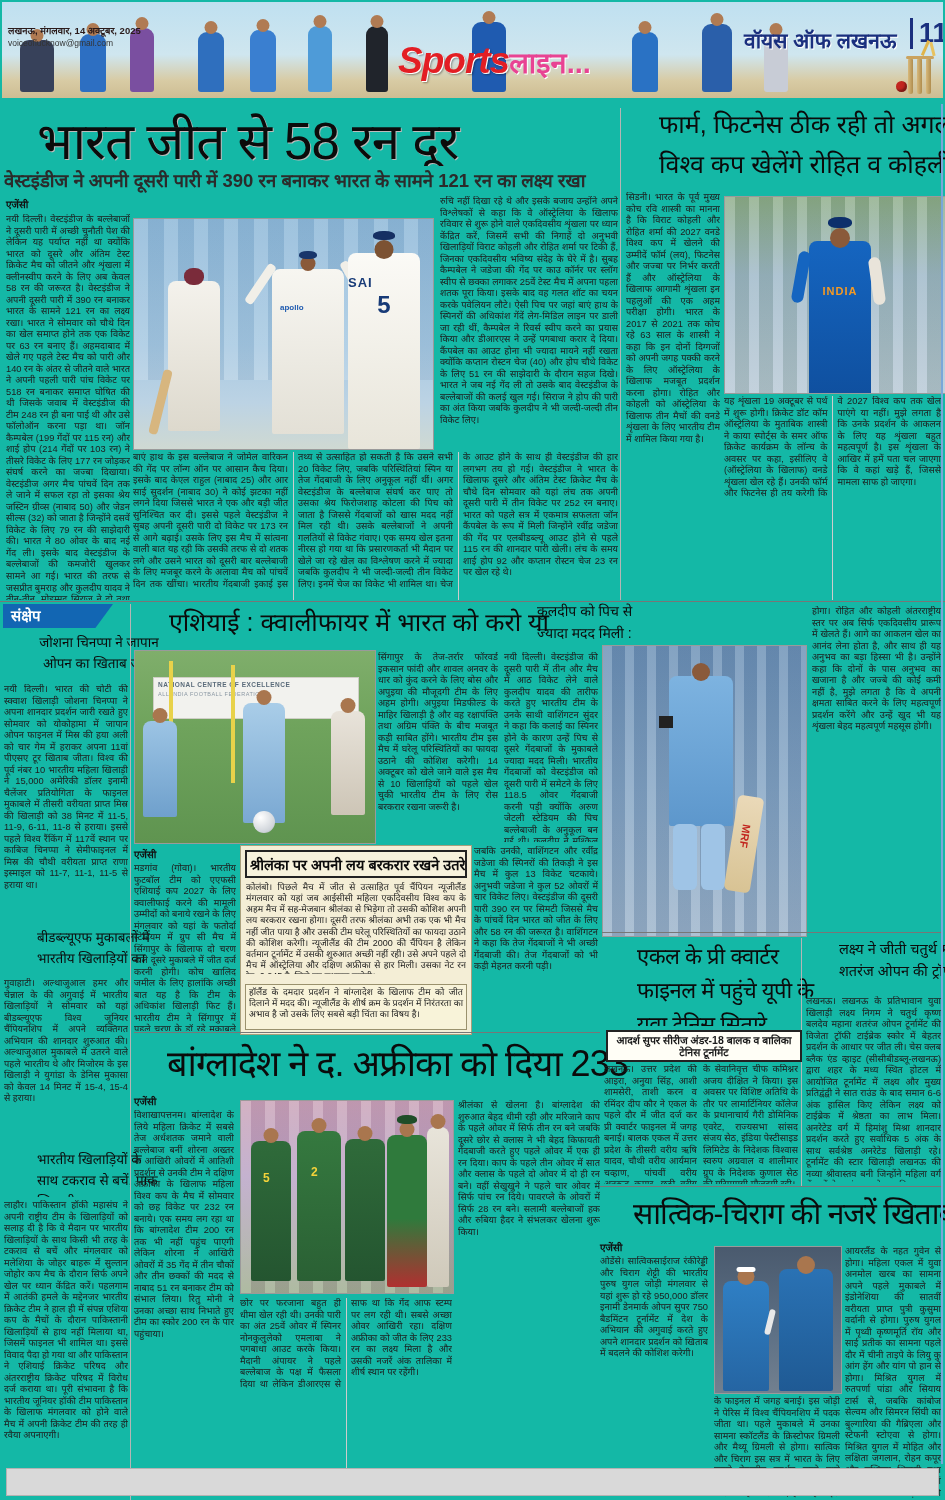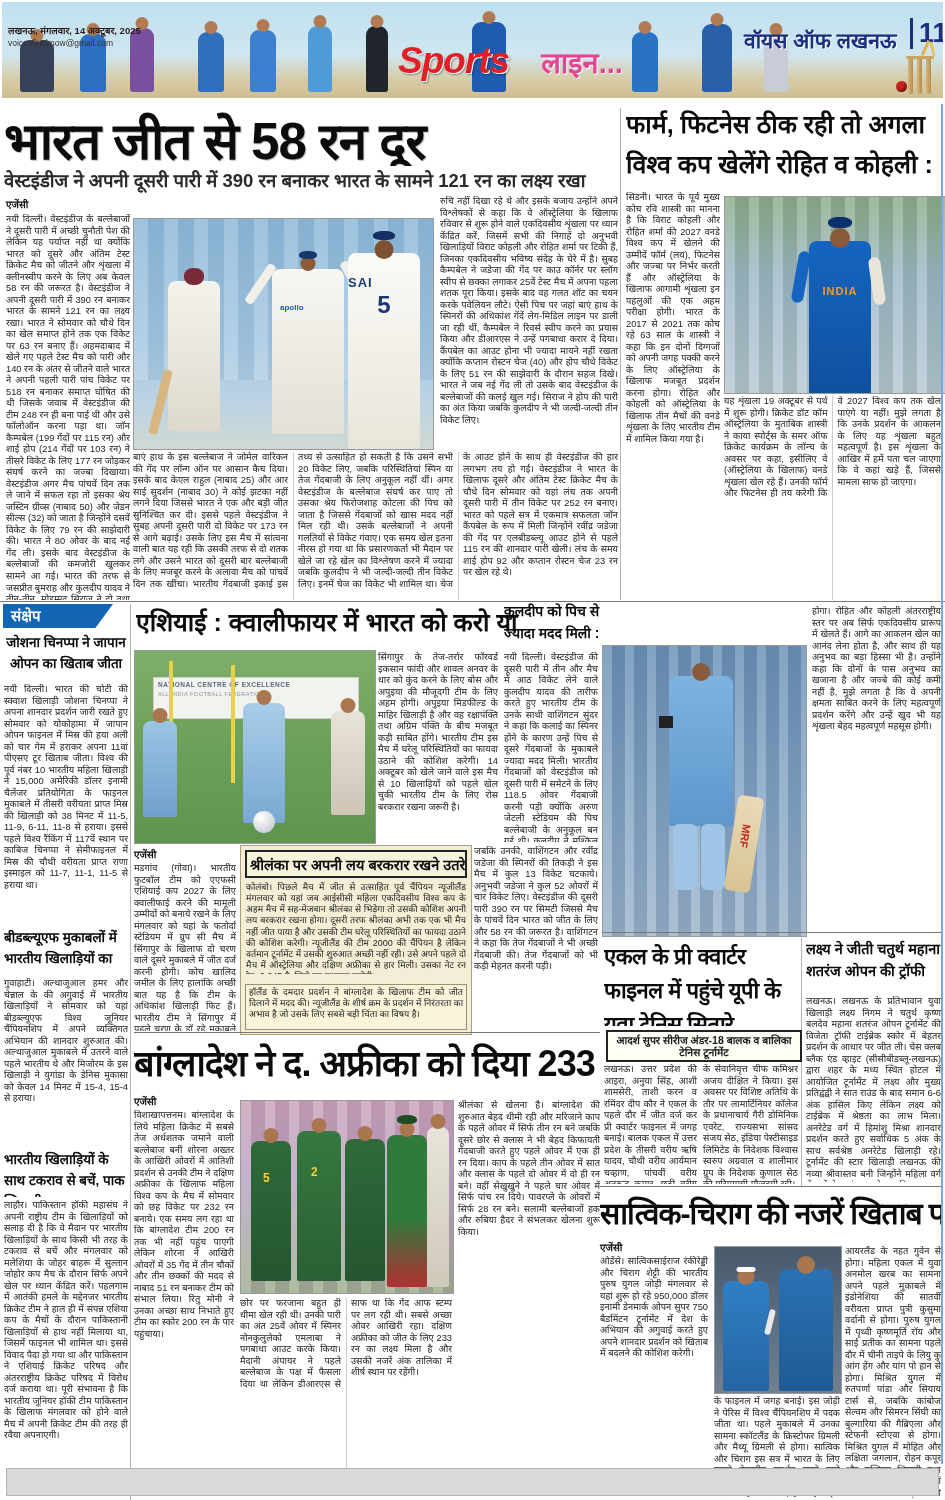--- a/index.html
+++ b/index.html
@@ -1,21 +1,21 @@
 <!DOCTYPE html>
 <html><head>
 <meta charset="utf-8">
 <style>
   html,body{margin:0;padding:0;background:#e8e8e4;}
-  .page{position:relative;width:945px;height:1500px;margin:0 auto;background:#ffffff;
+  .page{position:relative;width:945px;height:1500px;margin:0 auto;background:#14b8a6;
         font-family:"Liberation Sans","DejaVu Sans",sans-serif;color:#1a1a1a;overflow:hidden;}
   .abs{position:absolute;}
   .t{font-size:9.3px;line-height:1.24;text-align:justify;overflow:hidden;color:#1c1c1c;}
   .byline{font-size:10px;font-weight:bold;color:#111;}
-  .hl{color:#0b0b0b;font-weight:700;overflow:hidden;}
+  .hl{color:#0b0b0b;font-weight:400;overflow:hidden;margin-left:33px;}
   .nw{white-space:nowrap;}
   .hr{background:#777;height:1px;}
   .vr{background:#b5b5b5;width:1px;}
   .cols3{column-count:3;column-gap:10px;column-rule:1px solid #ccc;}
   .cols2{column-count:2;column-gap:10px;column-rule:1px solid #ccc;}
   
   .banner{background:linear-gradient(180deg,#bfe0f0 0%,#cfe6ef 55%,#d8cba4 82%,#cdbd93 100%);overflow:hidden;}
   .ath{position:absolute;bottom:6px;border-radius:9px 9px 3px 3px;}
   .ath .hd{position:absolute;top:-11px;left:50%;transform:translateX(-50%);width:13px;height:13px;border-radius:50%;background:#b07b53;}
   .sportsword{font-style:italic;font-weight:900;letter-spacing:-1px;text-shadow:1px 1px 0 #fff,2px 2px 2px rgba(0,0,0,.35);}
@@ -71,21 +71,21 @@
       <div class="ath" style="left:700px;width:30px;height:68px;background:#2a5faa;">
           <div class="hd"></div>
         </div>
       <div class="ath" style="left:762px;width:24px;height:58px;background:#c8ccd6;">
           <div class="hd"></div>
         </div>
     </div>
     <div class="abs" style="left:6px;top:22px;font-size:9.5px;font-weight:bold;color:#2a1a1a;">लखनऊ, मंगलवार, 14 अक्टूबर, 2025</div>
     <div class="abs" style="left:6px;top:36px;font-size:8.5px;color:#333;">voiceoflucknow@gmail.com</div>
     <div class="abs" style="left:396px;top:38px;">
-      <span class="sportsword" style="font-size:37px;color:#e31e24;">Sports</span><span style="font-size:29px;font-weight:800;color:#e84393;text-shadow:1px 1px 0 #fff;margin-left:32px;">लाइन...</span>
+      <span class="sportsword" style="font-size:37px;color:#e31e24;">Sports</span><span style="font-size:29px;font-weight:800;color:#e84393;text-shadow:1px 1px 0 #fff;">लाइन...</span>
     </div>
     <div class="abs" style="left:742px;top:24px;font-size:21px;font-weight:800;color:#1a2f7e;text-shadow:1px 1px 0 #fff;">वॉयस ऑफ लखनऊ</div>
     <div class="abs" style="left:908px;top:16px;border-left:3px solid #1a2f7e;padding-left:6px;font-size:27px;font-weight:800;color:#1a2f7e;">11</div>
     <div class="abs" style="left:898px;top:52px;width:40px;height:40px;">
       <div class="stump" style="left:8px;"></div>
         <div class="stump" style="left:17px;"></div>
         <div class="stump" style="left:26px;"></div>
       <div class="abs" style="left:6px;top:2px;width:28px;height:3px;background:#caa35f;border-radius:2px;"></div>
       <div class="abs" style="left:-4px;bottom:2px;width:11px;height:11px;border-radius:50%;background:#c2261f;box-shadow:inset -2px -2px 2px rgba(0,0,0,.35);"></div>
       <div class="abs" style="left:24px;top:-14px;width:3px;height:16px;background:#e0b44a;transform:rotate(24deg);"></div>

